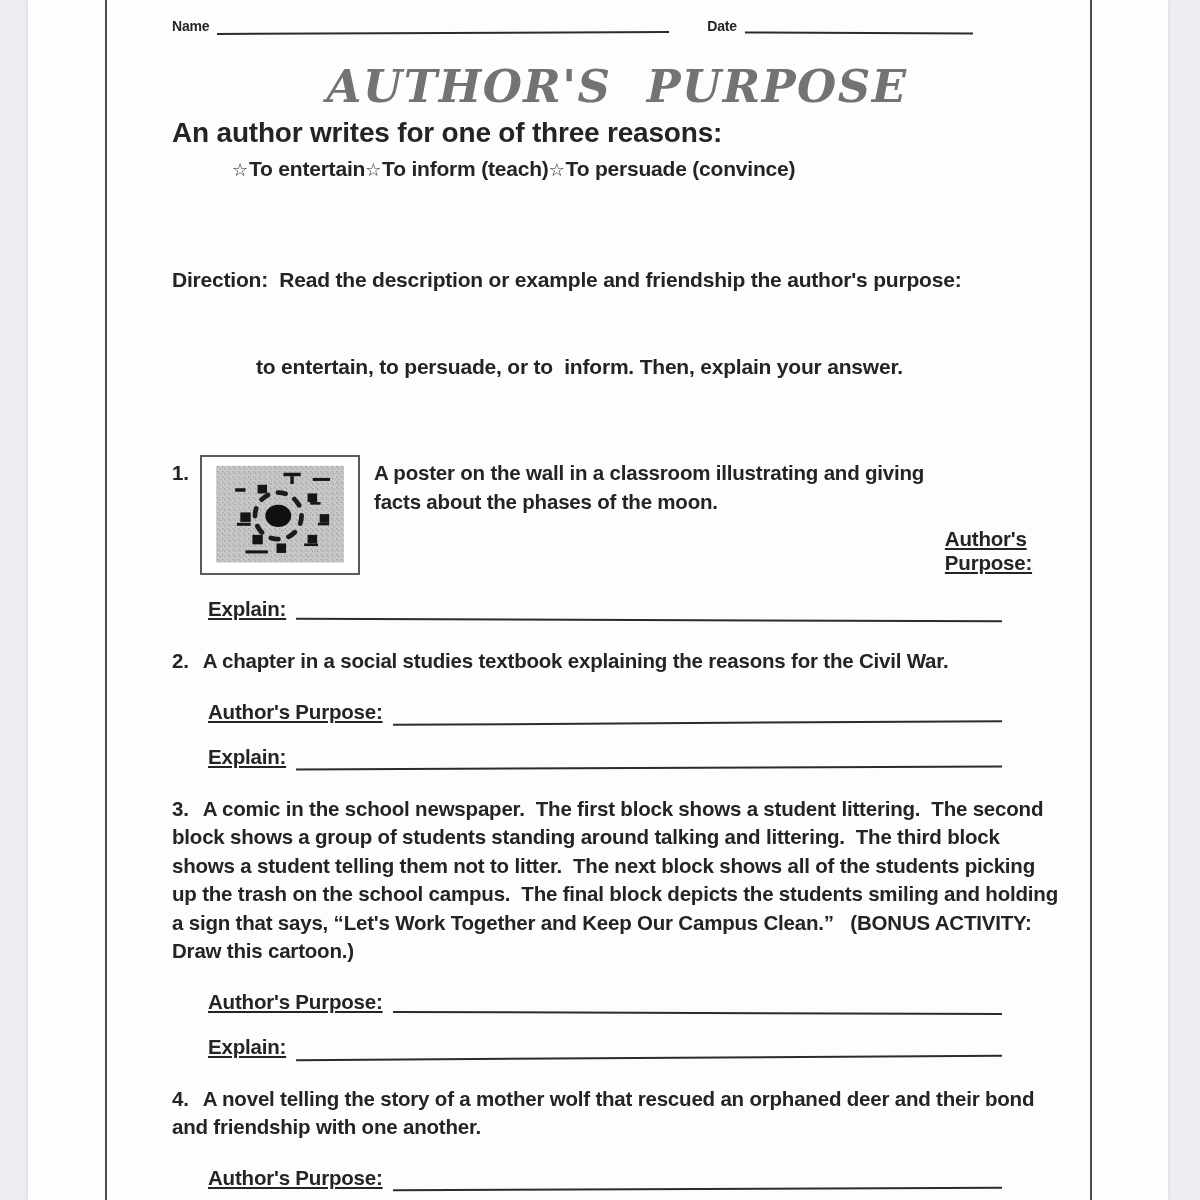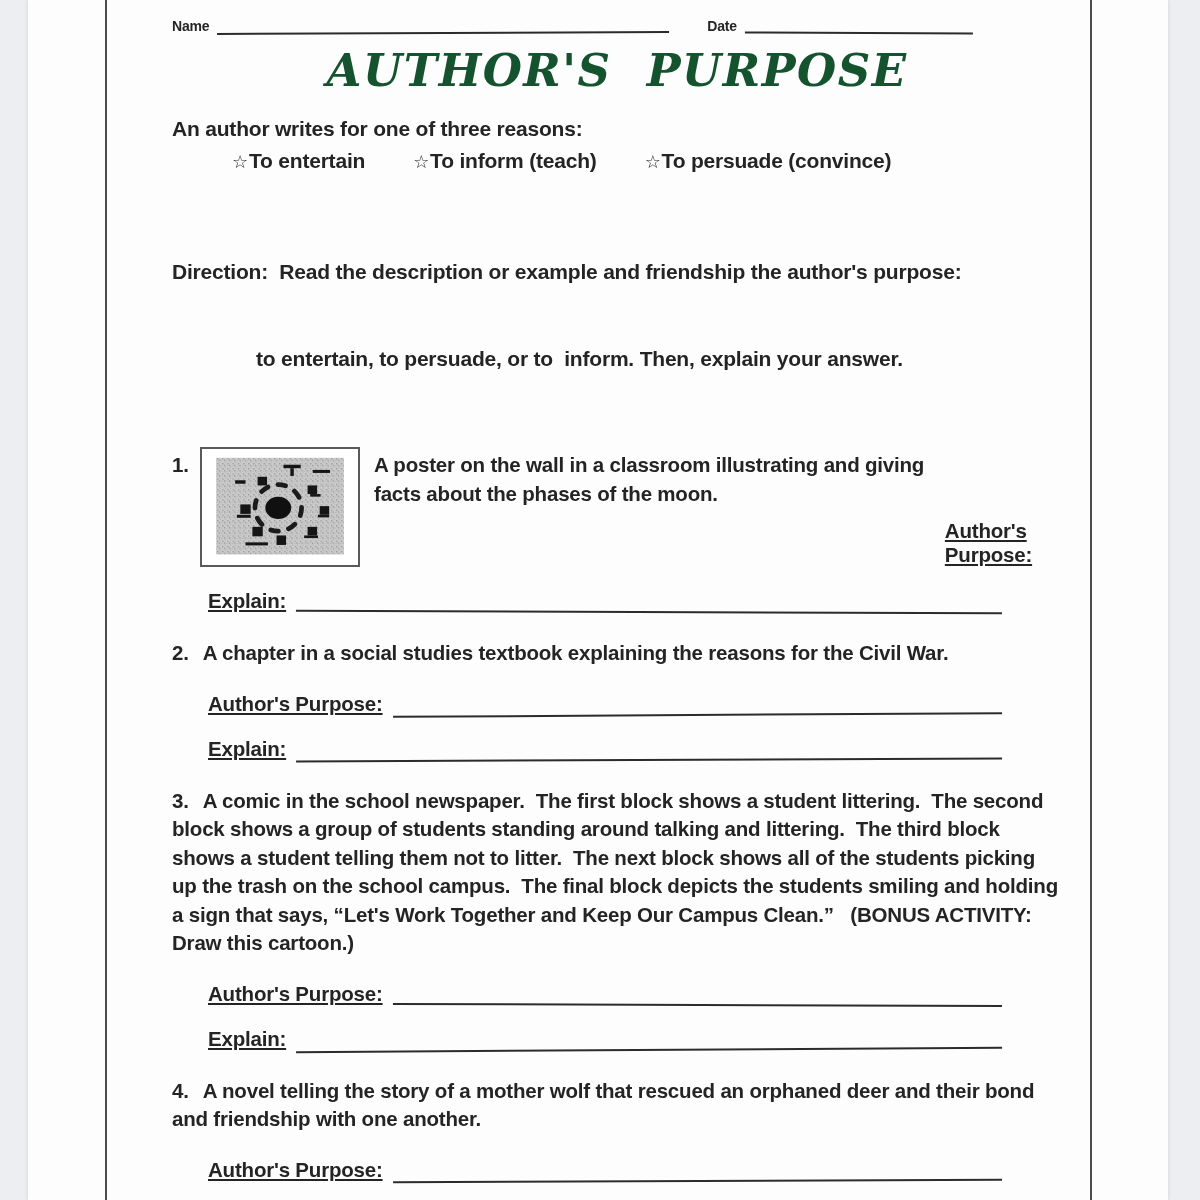--- a/index.html
+++ b/index.html
@@ -46,36 +46,35 @@
     display: inline-block;
     border-bottom: 2.4px solid #2c2c2c;
     height: 24px;
     transform: rotate(-0.25deg);
   }
   .name-line { width: 452px; margin-left: 8px; }
   .date-lbl { margin-left: 38px; }
   .date-line { width: 228px; margin-left: 8px; transform: rotate(0.3deg); }
 
   .title {
-    margin-top: 10px;
+    margin-top: 26px;
     text-align: center;
     font-family: "DejaVu Serif", serif;
     font-style: italic;
     font-weight: 700;
     font-size: 45px;
     letter-spacing: 1.5px;
     word-spacing: 18px;
-    color: #14532d;
-  }
-  .intro { margin-top: 20px; font-size: 21px; }
+    color: #737373;
+  }
+  .intro { margin-top: 4px; font-size: 28px; }
   .reasons {
     margin-top: 8px;
     margin-left: 60px;
     display: flex;
-    gap: 48px;
     font-size: 21px;
   }
   .reason { white-space: nowrap; }
   .star { font-size: 18px; margin-right: 1px; }
 
   .direction { margin-top: 26px; font-size: 21px; line-height: 29px; white-space: pre-wrap; }
   .direction-l2 { margin-left: 84px; white-space: pre-wrap; }
 
   
   .item-text { white-space: pre-wrap; line-height: 28.5px; }

